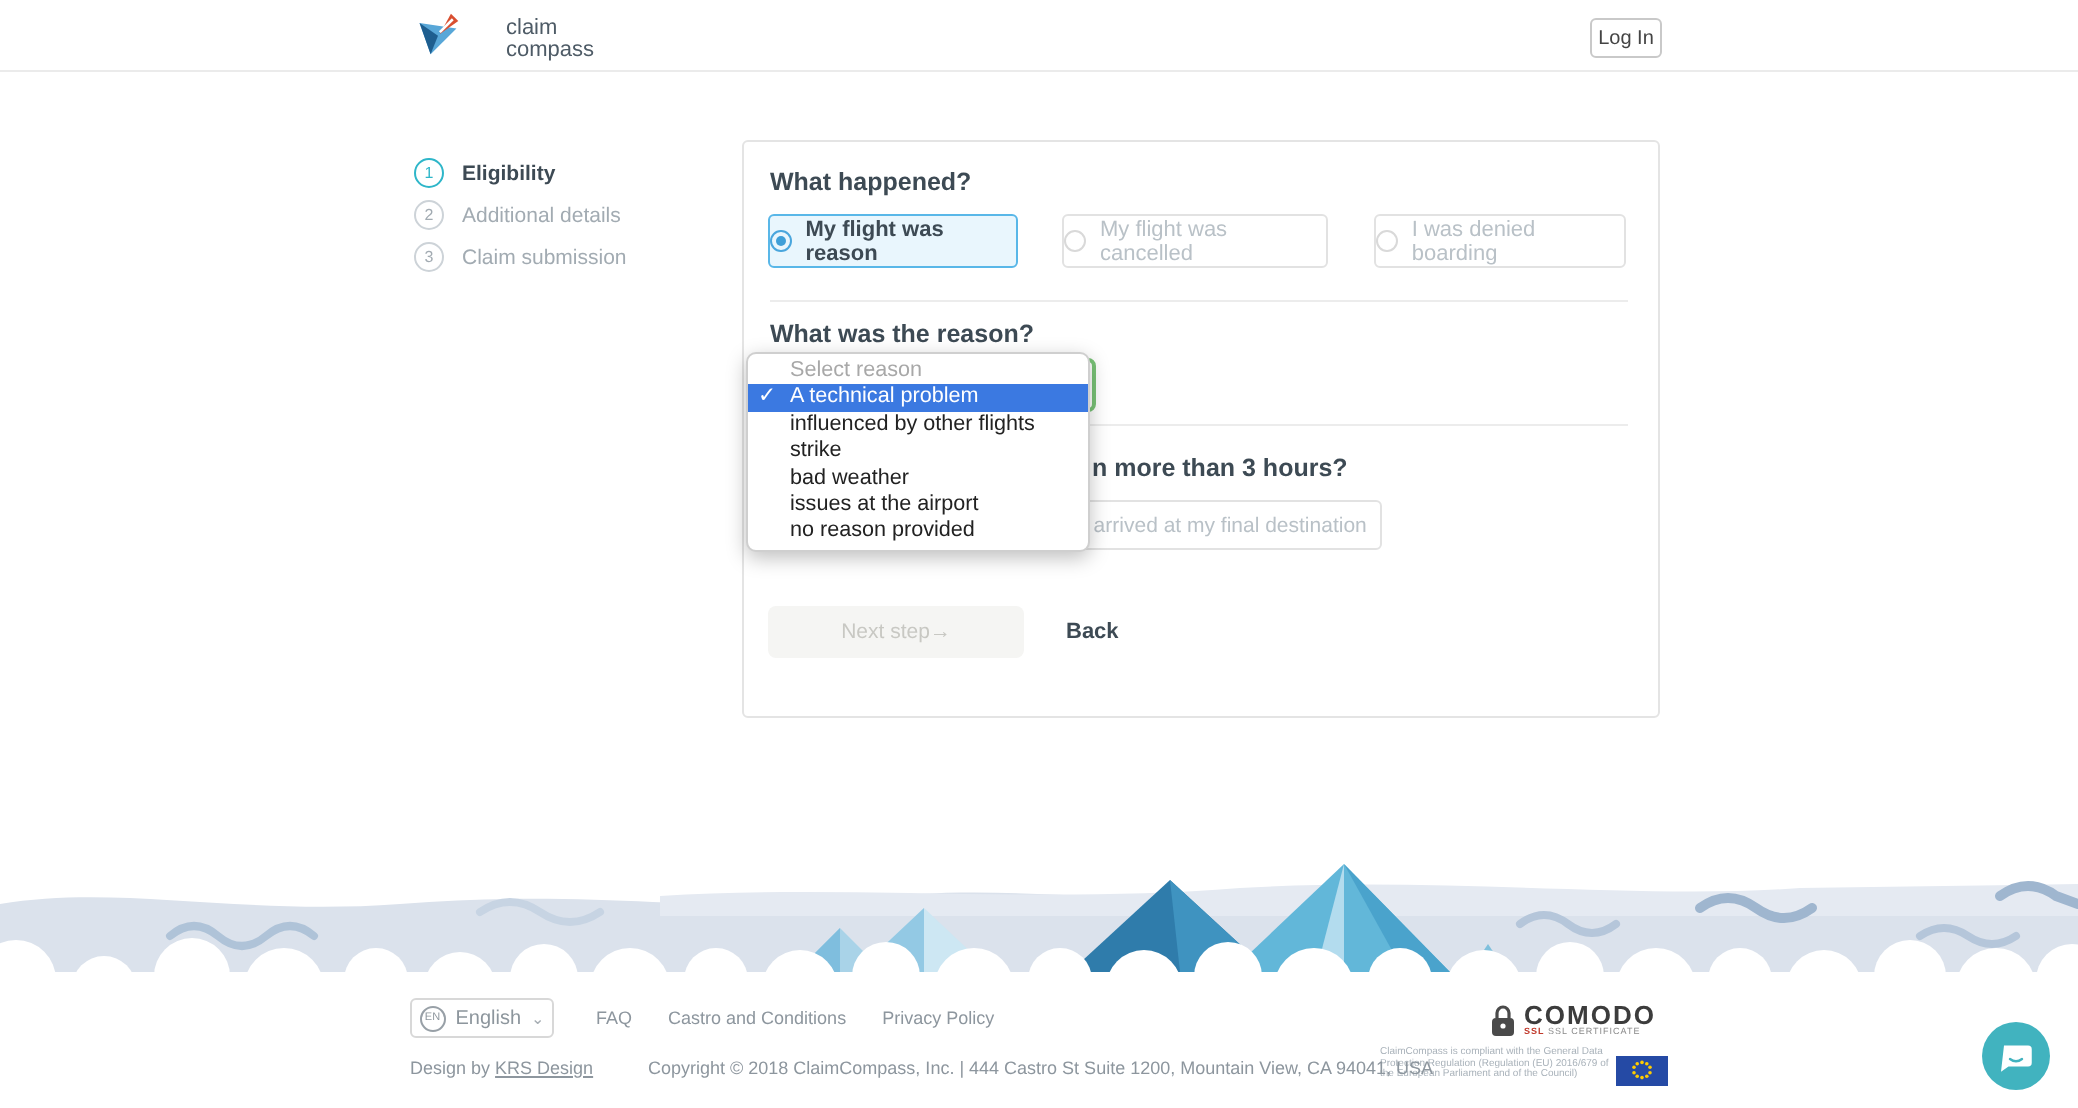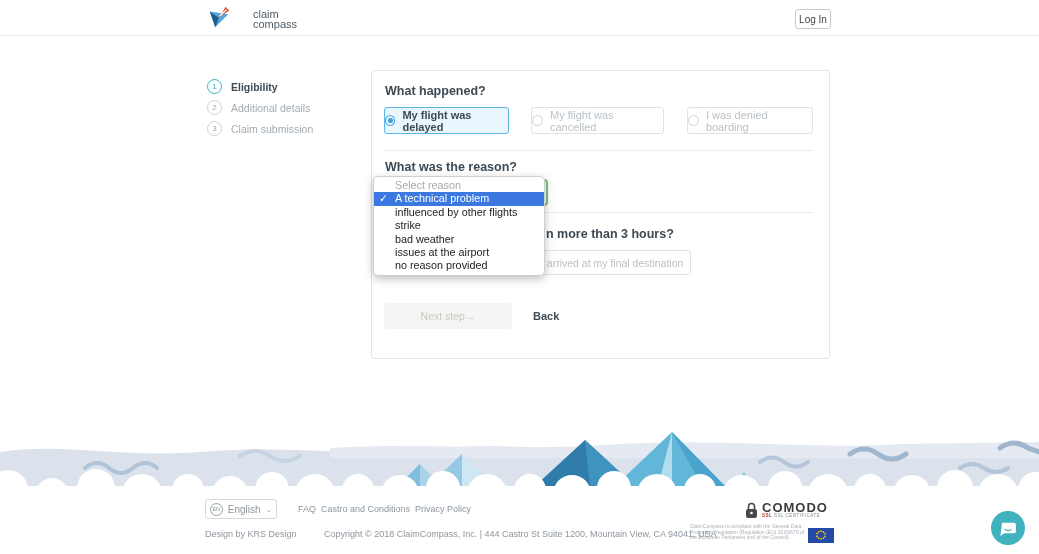--- a/index.html
+++ b/index.html
@@ -57,24 +57,24 @@
   #next-btn{position:absolute;left:384px;top:303px;width:128px;height:26px;background:#f5f5f3;border:none;border-radius:4px;
             font-size:10.5px;color:#c8c8c3;display:flex;align-items:center;justify-content:center;gap:0;cursor:default;
             font-family:"Liberation Sans",sans-serif;}
   #back-link{position:absolute;left:533px;top:310px;font-size:11px;font-weight:bold;color:#3d4a54;cursor:pointer;}
 
   
   #lang-btn{position:absolute;left:205px;top:499px;width:72px;height:20px;border:1px solid #d8d8d8;border-radius:3px;background:#fff;
             display:flex;align-items:center;justify-content:center;gap:5px;font-size:10px;color:#8d969d;cursor:pointer;box-sizing:border-box;}
   #lang-btn .en{width:11px;height:11px;border-radius:50%;border:1px solid #98a0a7;font-size:5.5px;display:flex;align-items:center;justify-content:center;}
   #lang-btn .chev{font-size:8px;color:#a7aeb4;}
-  #footer-links{position:absolute;left:298px;top:504px;display:flex;gap:5px;font-size:9px;color:#8d969e;}
+  #footer-links{position:absolute;left:298px;top:504px;display:flex;gap:18px;font-size:9px;color:#8d969e;}
   #footer-links span{cursor:pointer;}
   #design-row{position:absolute;left:205px;top:529px;font-size:9px;color:#8d969e;}
-  #design-row a{color:#8d969e;cursor:pointer;}
+  #design-row a{color:#8d969e;text-decoration:underline;cursor:pointer;}
   #copyright{position:absolute;left:324px;top:529px;font-size:9px;color:#8d969e;}
   #comodo{position:absolute;left:745px;top:502px;display:flex;align-items:center;gap:4px;}
   #comodo .name{font-size:13px;font-weight:bold;color:#3c3c3c;letter-spacing:1px;line-height:10px;}
   #comodo .sub{font-size:4.5px;color:#8a8a8a;letter-spacing:0.5px;}
   #comodo .sub b{color:#c0392b;}
   #gdpr{position:absolute;left:690px;top:524px;width:118px;font-size:5px;line-height:5.6px;color:#a9b2ba;}
   #eu-flag{position:absolute;left:808px;top:528px;}
   #chat-btn{position:absolute;left:991px;top:511px;width:34px;height:34px;border-radius:50%;background:#41b3bf;cursor:pointer;
             display:flex;align-items:center;justify-content:center;}
 </style>
@@ -113,21 +113,21 @@
     <span class="circ">3</span>
     <span class="lbl">Claim submission</span>
   </div>
 
   <div id="card"></div>
 
   <div class="qhead" style="left:385px;top:84px">What happened?</div>
 
   <div class="optbox sel" style="left:384px;width:125px">
     <span class="radio"></span>
-    <span>My flight was delayed</span>
+    <span>My flight was reason</span>
   </div>
   <div class="optbox" style="left:531px;width:133px">
     <span class="radio"></span>
     <span>My flight was cancelled</span>
   </div>
   <div class="optbox" style="left:687px;width:126px">
     <span class="radio"></span>
     <span>I was denied boarding</span>
   </div>
 

